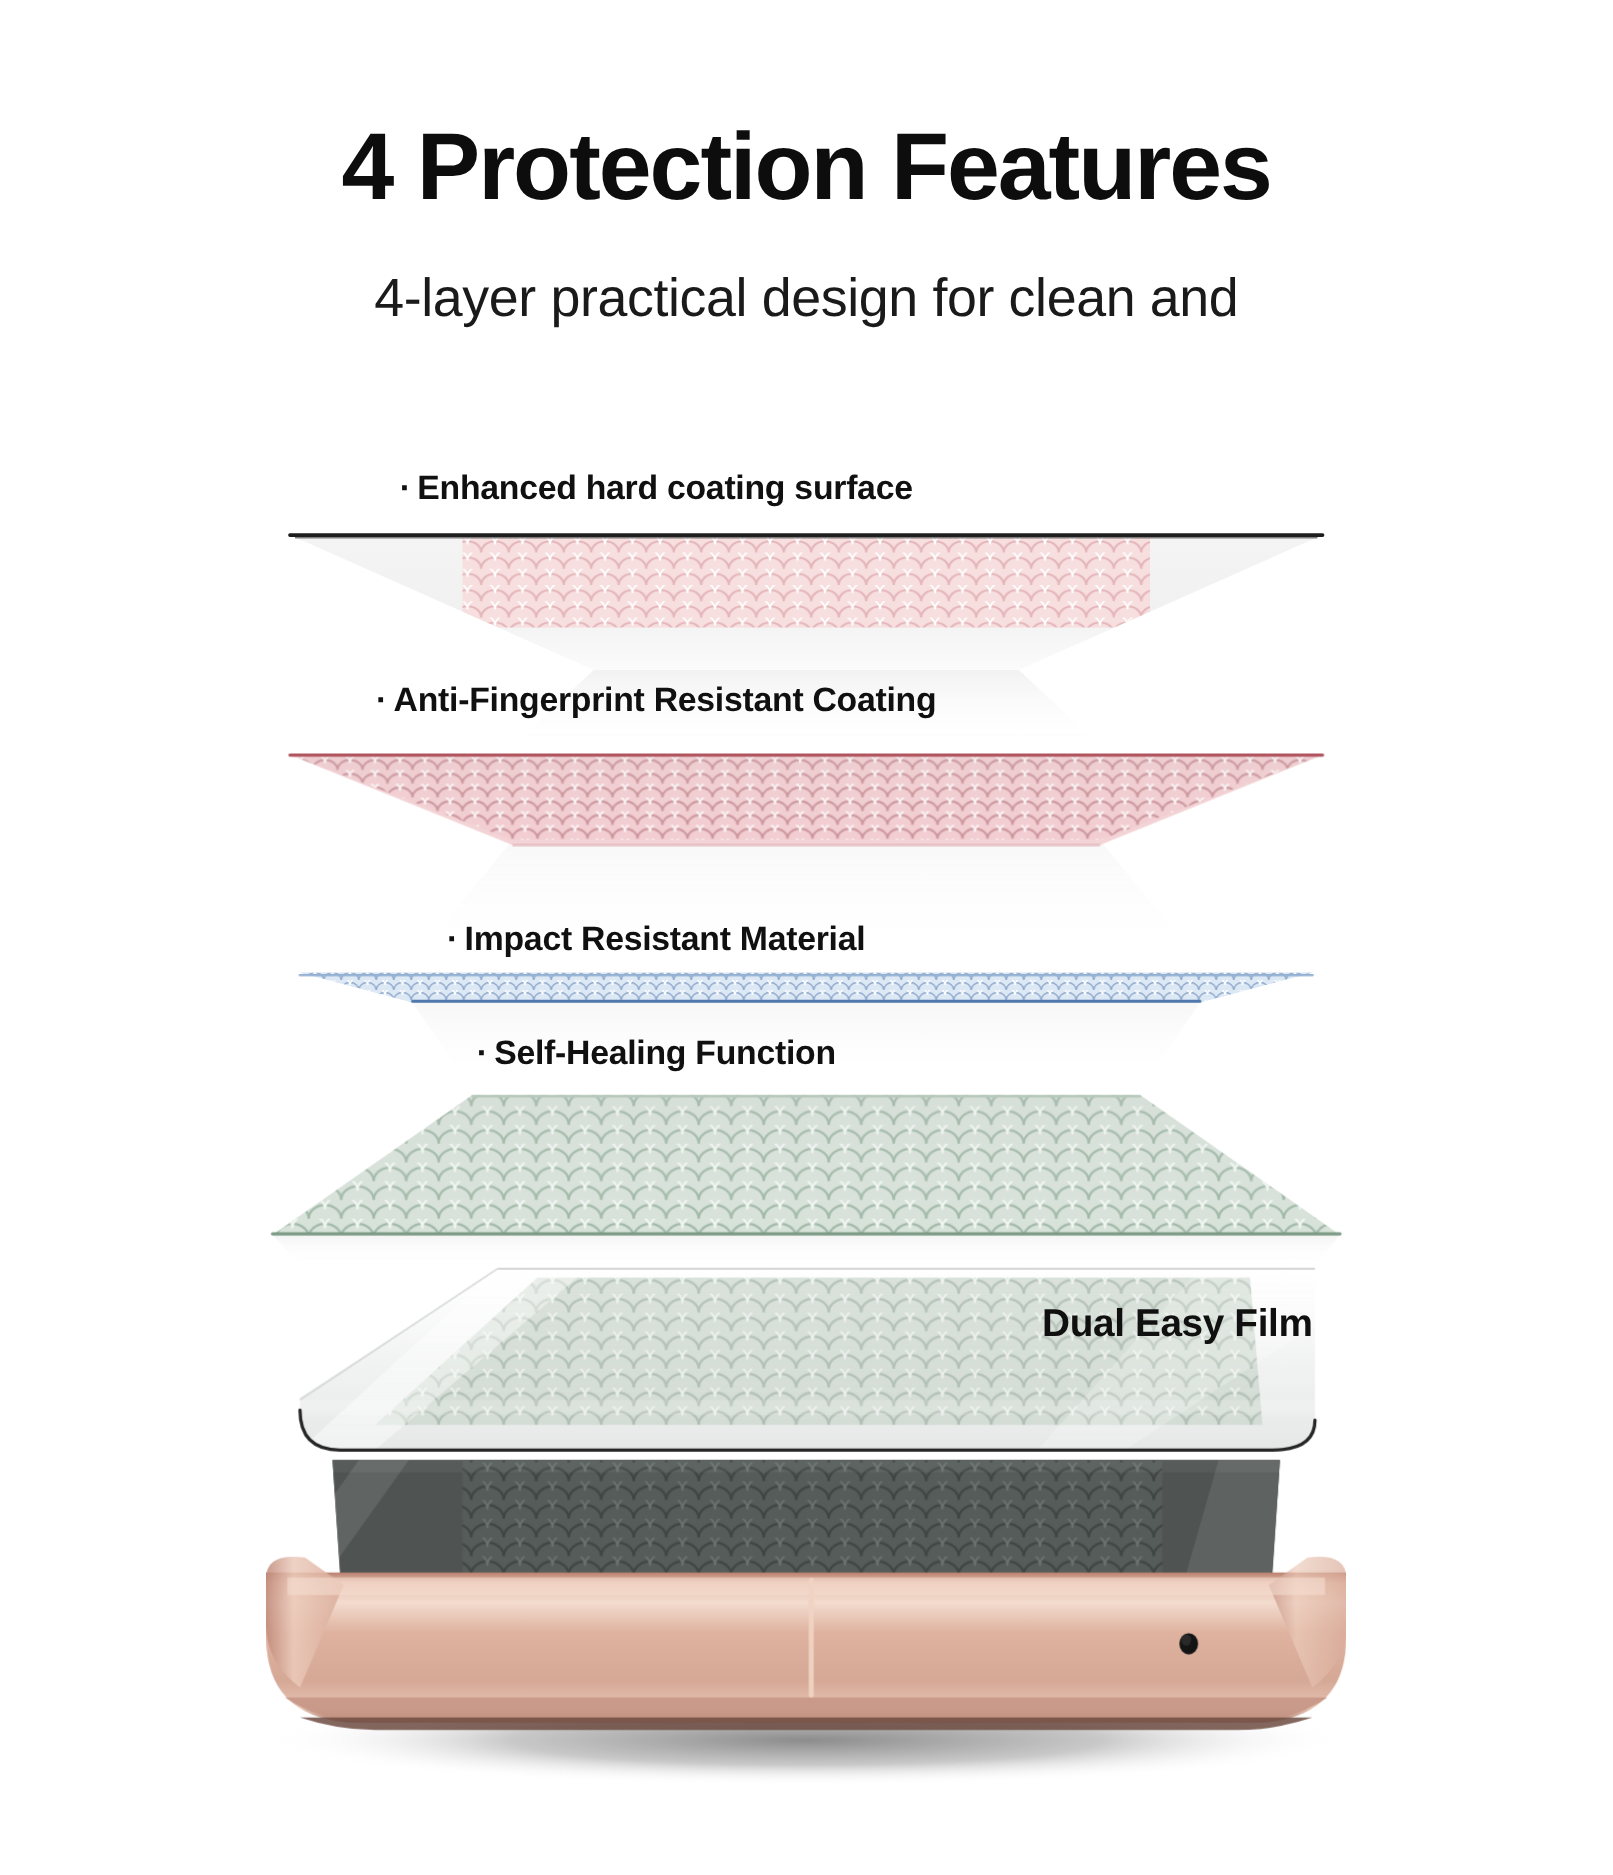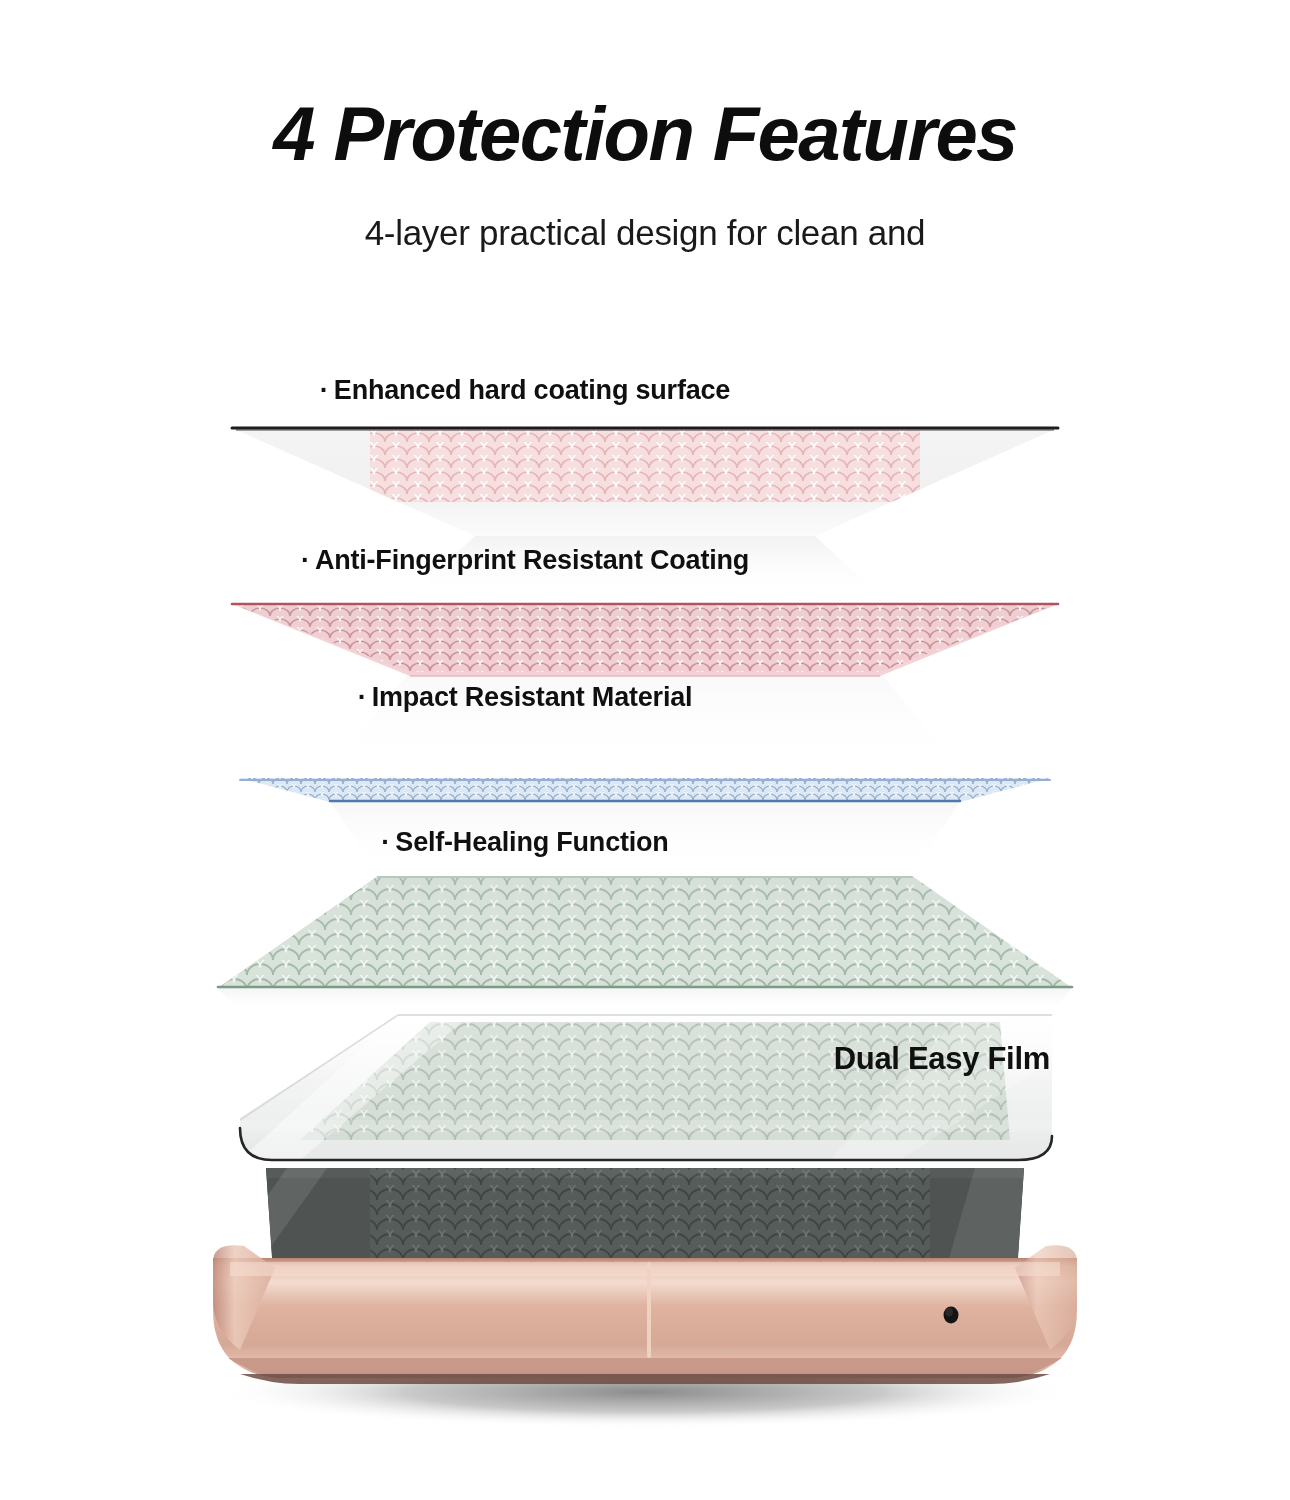--- a/index.html
+++ b/index.html
@@ -26,26 +26,25 @@
   }
   .title {
     margin: 0;
     padding-top: 96px;
     font-size: 76px;
     line-height: 1.0;
     font-weight: 700;
     letter-spacing: -1.6px;
     color: #0d0d0d;
     font-family: "Liberation Sans", sans-serif;
-    font-style: italic;
   }
   .subtitle {
     margin: 0;
     padding-top: 36px;
-    font-size: 35px;
+    font-size: 43px;
     line-height: 1.45;
     font-weight: 400;
     color: #1a1a1a;
     letter-spacing: -0.3px;
   }
 
   
   .stack {
     position: absolute;
     top: 0; left: 0;
@@ -66,21 +65,21 @@
     width: 1050px;
     text-align: center;
     font-size: 27px;
     font-weight: 700;
     letter-spacing: -0.2px;
     color: #101010;
     white-space: nowrap;
   }
   .label-1 { top: 375px; }
   .label-2 { top: 545px; }
-  .label-3 { top: 682px; }
+  .label-3 { top: 736px; }
   .label-4 { top: 827px; }
   .label-5 {
     top: 1041px;
     font-size: 31px;
     font-weight: 700;
     letter-spacing: -0.3px;
     text-align: right;
   }
   .bullet { letter-spacing: 5px; }
 </style>

